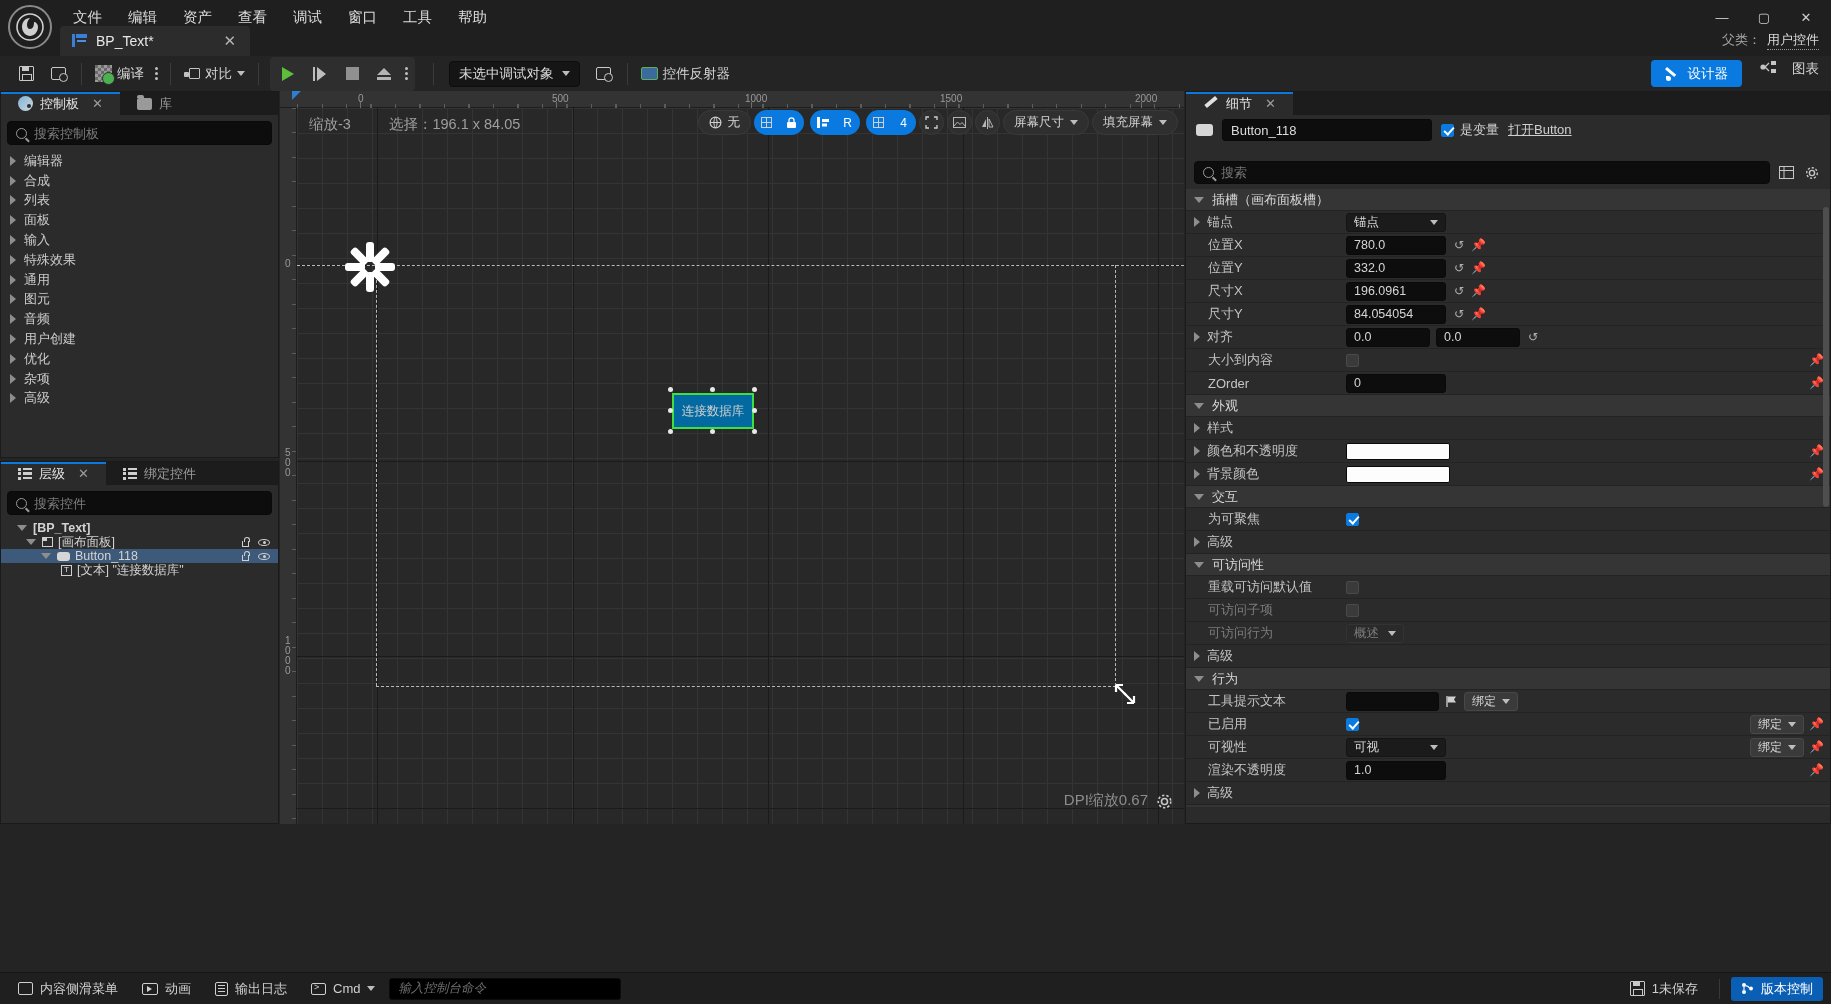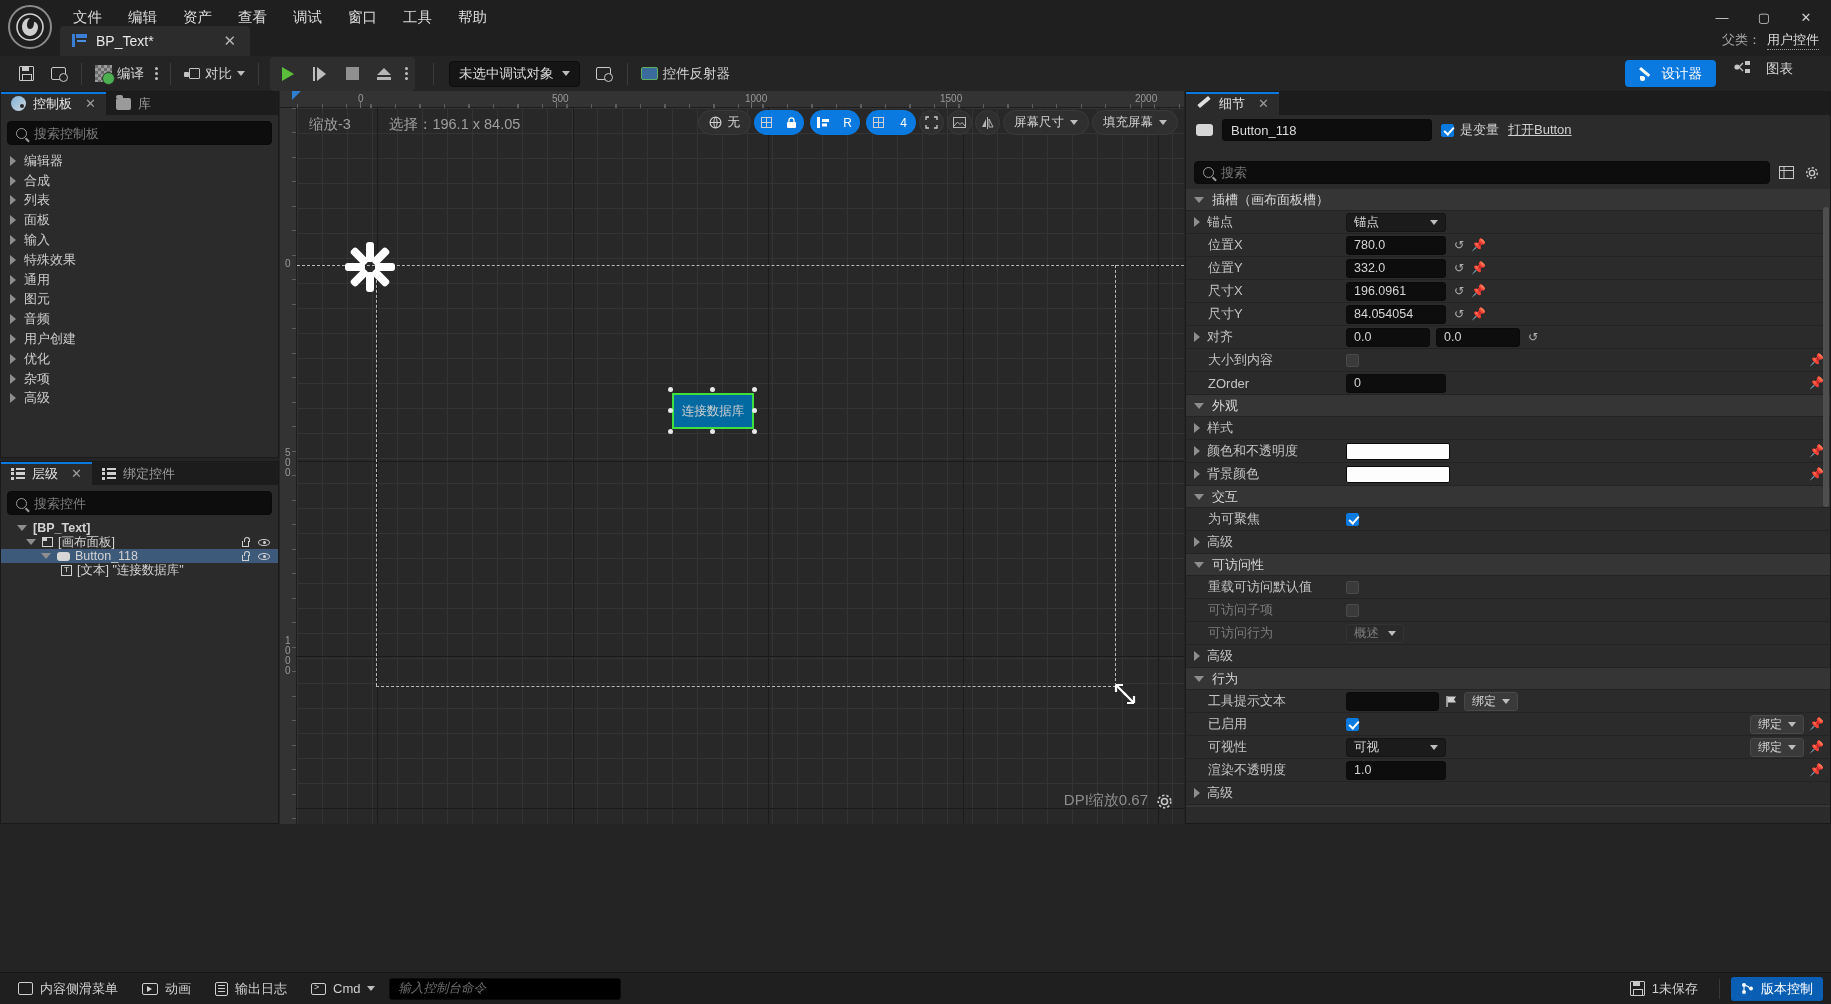--- a/index.html
+++ b/index.html
@@ -99,21 +99,21 @@
   .graph-btn {
     height: 27px; display: flex; align-items: flex-start; padding: 0 12px; gap: 15px;
     font-size: 13.5px; color: #d5d5d5; cursor: pointer; border-radius: 4px;
   }
 
   
   .panel-tabbar {
     height: 23px; background: #1c1c1c; display: flex; align-items: stretch;
   }
   .ptab {
-    display: flex; align-items: center; gap: 7px; padding: 0 10px; font-size: 13px;
+    display: flex; align-items: center; gap: 7px; padding: 0 17px; font-size: 13px;
     color: #9b9b9b; background: transparent; cursor: pointer;
   }
   .ptab.active { background: #2b2b2b; color: #e6e6e6; position: relative; }
   .ptab.active::before {
     content:''; position:absolute; left:0; right:0; top:0; height:2px; background:#0a7ae0;
   }
   .ptab .pclose { font-size: 13px; color: #9d9d9d; margin-left: 6px; }
 
   .left-top {
     position: absolute; left: 0; top: 91px; width: 279px; height: 367px;
@@ -532,21 +532,21 @@
     </div>
     <div class="tb-btn" style="margin-left:8px">
       <span class="ic ic-browse"></span>
     </div>
     <div class="tb-sep"></div>
     <div class="tb-btn">
       <span class="ic ic-monitor"></span>
       <span>控件反射器</span>
     </div>
 
-    <div style="margin-left:auto; display:flex; align-items:center; gap:6px; padding-right:26px">
+    <div style="margin-left:auto; display:flex; align-items:center; gap:6px; padding-right:0">
       <div class="designer-btn">
         <span class="ic ic-brush"></span>
         <span>设计器</span>
       </div>
       <div class="graph-btn">
         <span class="ic ic-graph">
           <svg width="17" height="14" viewBox="0 0 17 14">
               <circle cx="3" cy="7" r="2.6" fill="#c5c5c5"></circle>
               <rect x="11" y="1" width="5" height="4" fill="#c5c5c5"></rect>
               <rect x="11" y="9" width="5" height="4" fill="#c5c5c5"></rect>

